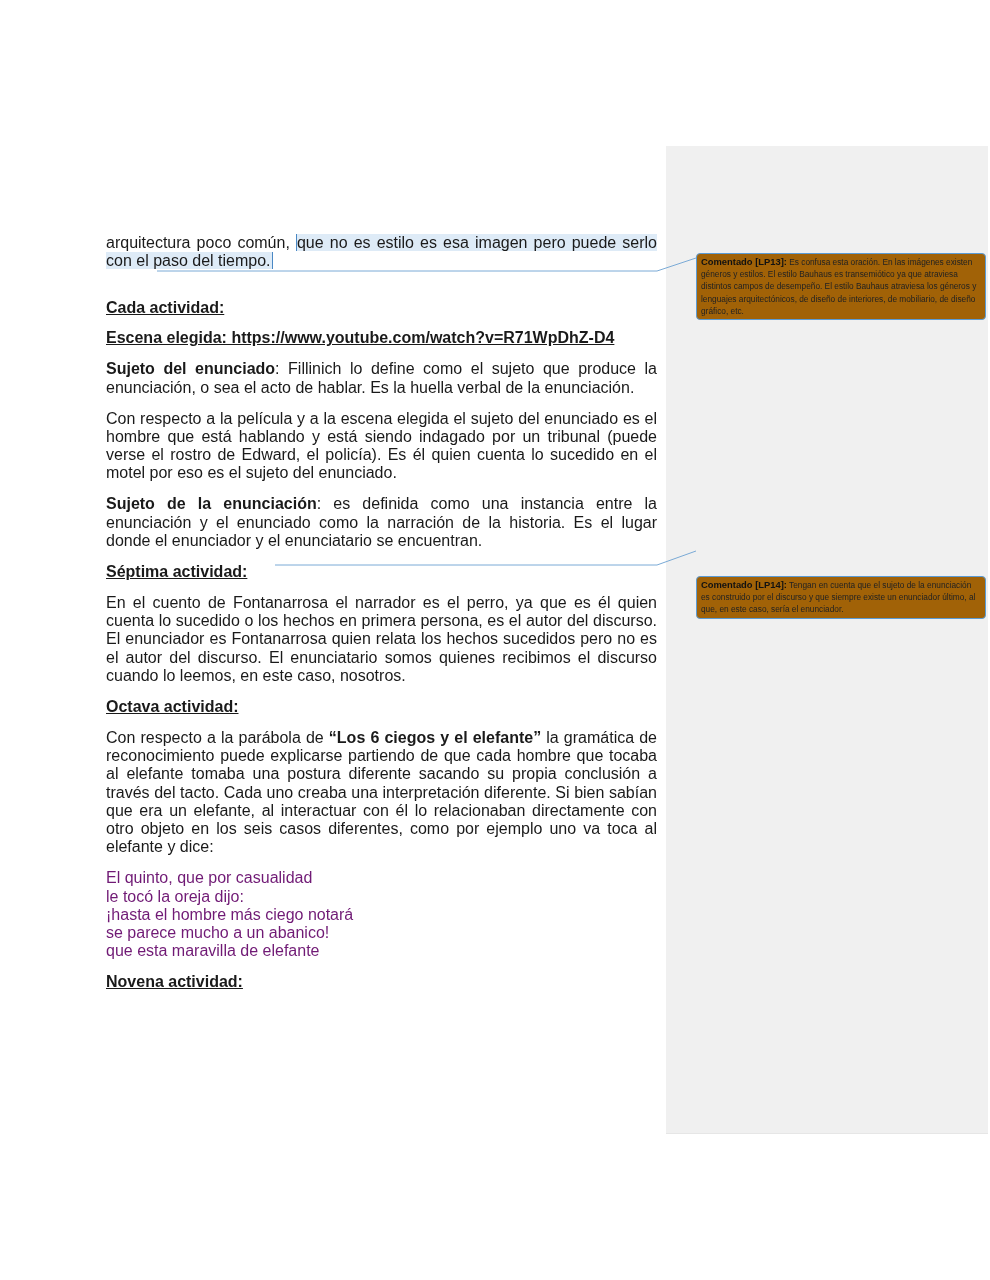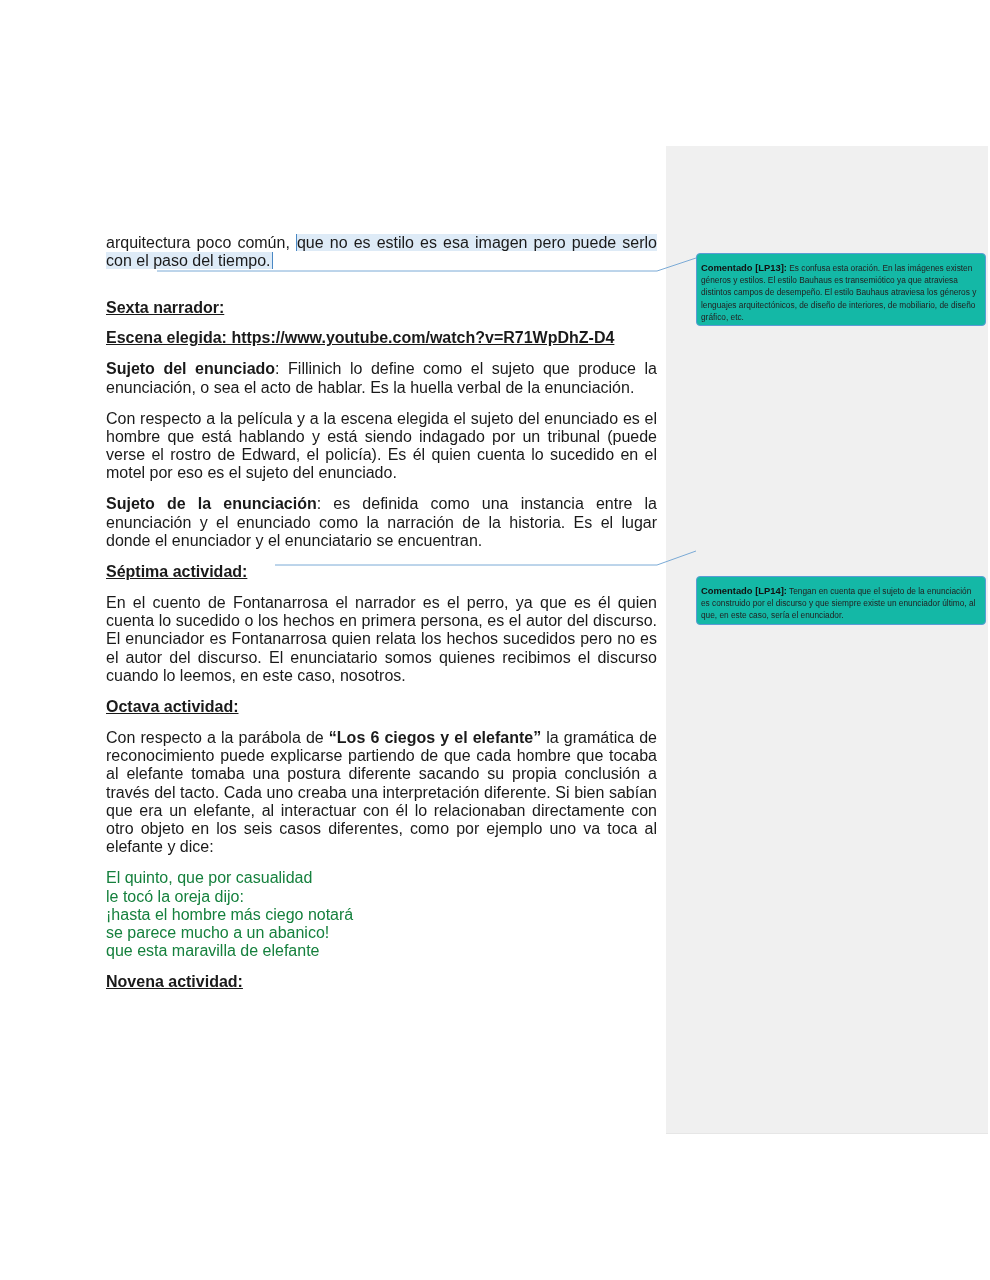--- a/index.html
+++ b/index.html
@@ -52,31 +52,31 @@
     .hl {
       background: #deebf7;
       border-left: 1px solid #4a88c4;
     }
     .hl-end {
       border-right: 1px solid #4a88c4;
       padding-right: 1px;
     }
     .poem {
       margin: 0 0 12.6px 0;
-      color: #15803d;
+      color: #701a75;
     }
     .poem div { line-height: 18.2px; }
     .comment {
       position: absolute;
       left: 696px;
       width: 280px;
-      background: #14b8a6;
+      background: #a16207;
       border: 1px solid #5b9bd5;
       border-radius: 4px;
-      padding: 8px 4px 2px 4px;
+      padding: 2px 4px 2px 4px;
       font-size: 8.3px;
       line-height: 12.2px;
       color: #222;
     }
     .comment .author {
       font-weight: bold;
       font-size: 9.4px;
       color: #111;
     }
     .connector {
@@ -95,21 +95,21 @@
 
   <svg class="connector" xmlns="http://www.w3.org/2000/svg">
     <polyline points="157,271 657,271 696,258" fill="none" stroke="#7aaad6" stroke-width="1"></polyline>
     <polyline points="275,565 657,565 696,551" fill="none" stroke="#7aaad6" stroke-width="1"></polyline>
   </svg>
 
   <div class="body-text">
 
     <p class="p first"><span>arquitectura poco común, </span><span class="hl hl-end">que no es estilo es esa imagen pero puede serlo con el paso del tiempo.</span></p>
 
-    <p class="heading">Sexta narrador:</p>
+    <p class="heading">Cada actividad:</p>
 
     <p class="heading">Escena elegida: https://www.youtube.com/watch?v=R71WpDhZ-D4</p>
 
     <p class="p"><span class="b">Sujeto del enunciado</span><span>: Fillinich lo define como el sujeto que produce la enunciación, o sea el acto de hablar. Es la huella verbal de la enunciación.</span></p>
 
     <p class="p">Con respecto a la película y a la escena elegida el sujeto del enunciado es el hombre que está hablando y está siendo indagado por un tribunal (puede verse el rostro de Edward, el policía). Es él quien cuenta lo sucedido en el motel por eso es el sujeto del enunciado.</p>
 
     <p class="p"><span class="b">Sujeto de la enunciación</span><span>: es definida como una instancia entre la enunciación y el enunciado como la narración de la historia. Es el lugar donde el enunciador y el enunciatario se encuentran.</span></p>
 
 

